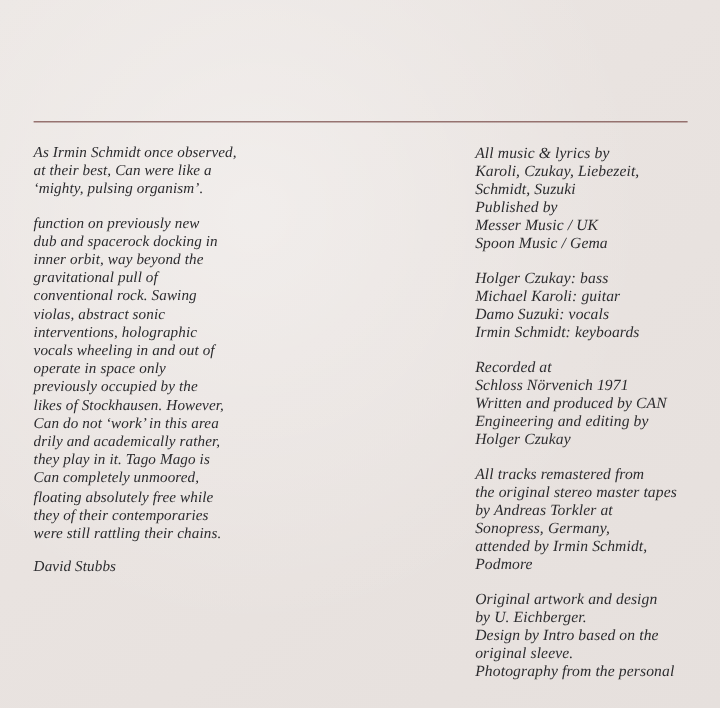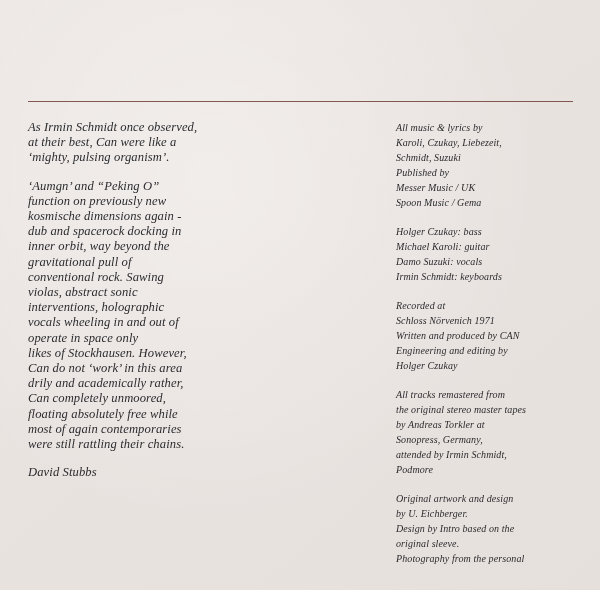--- a/index.html
+++ b/index.html
@@ -53,21 +53,21 @@
     font-style: italic;
     font-size: 12.6px;
     line-height: 15.2px;
     color: #2b2b2e;
     margin: 0 0 13px 0;
     letter-spacing: 0.1px;
   }
   .blk.sig {
   }
   .col-right .blk {
-    font-size: 10px;
+    font-size: 13px;
     line-height: 15.0px;
     margin-bottom: 14px;
   }
   .line {
     display: block;
     white-space: pre;
   }
 </style>
 </head>
 <body>
@@ -76,37 +76,37 @@
 
   <div class="rule"></div>
 
   <div class="col-left">
       <div class="blk">
         <span class="line">As Irmin Schmidt once observed,</span>
         <span class="line">at their best, Can were like a</span>
         <span class="line">‘mighty, pulsing organism’.</span>
       </div>
       <div class="blk">
-        <span class="line">‘Aumgn’ and “Peking O”</span>
         <span class="line">function on previously new</span>
-        <span class="line">kosmische dimensions again -</span>
         <span class="line">dub and spacerock docking in</span>
         <span class="line">inner orbit, way beyond the</span>
         <span class="line">gravitational pull of</span>
         <span class="line">conventional rock. Sawing</span>
         <span class="line">violas, abstract sonic</span>
         <span class="line">interventions, holographic</span>
         <span class="line">vocals wheeling in and out of</span>
         <span class="line">operate in space only</span>
+        <span class="line">previously occupied by the</span>
         <span class="line">likes of Stockhausen. However,</span>
         <span class="line">Can do not ‘work’ in this area</span>
         <span class="line">drily and academically rather,</span>
+        <span class="line">they play in it. Tago Mago is</span>
         <span class="line">Can completely unmoored,</span>
         <span class="line">floating absolutely free while</span>
-        <span class="line">most of again contemporaries</span>
+        <span class="line">they of their contemporaries</span>
         <span class="line">were still rattling their chains.</span>
       </div>
       <div class="blk sig">
         <span class="line">David Stubbs</span>
       </div>
     </div>
 
   <div class="col-right">
       <div class="blk">
         <span class="line">All music &amp; lyrics by</span>

